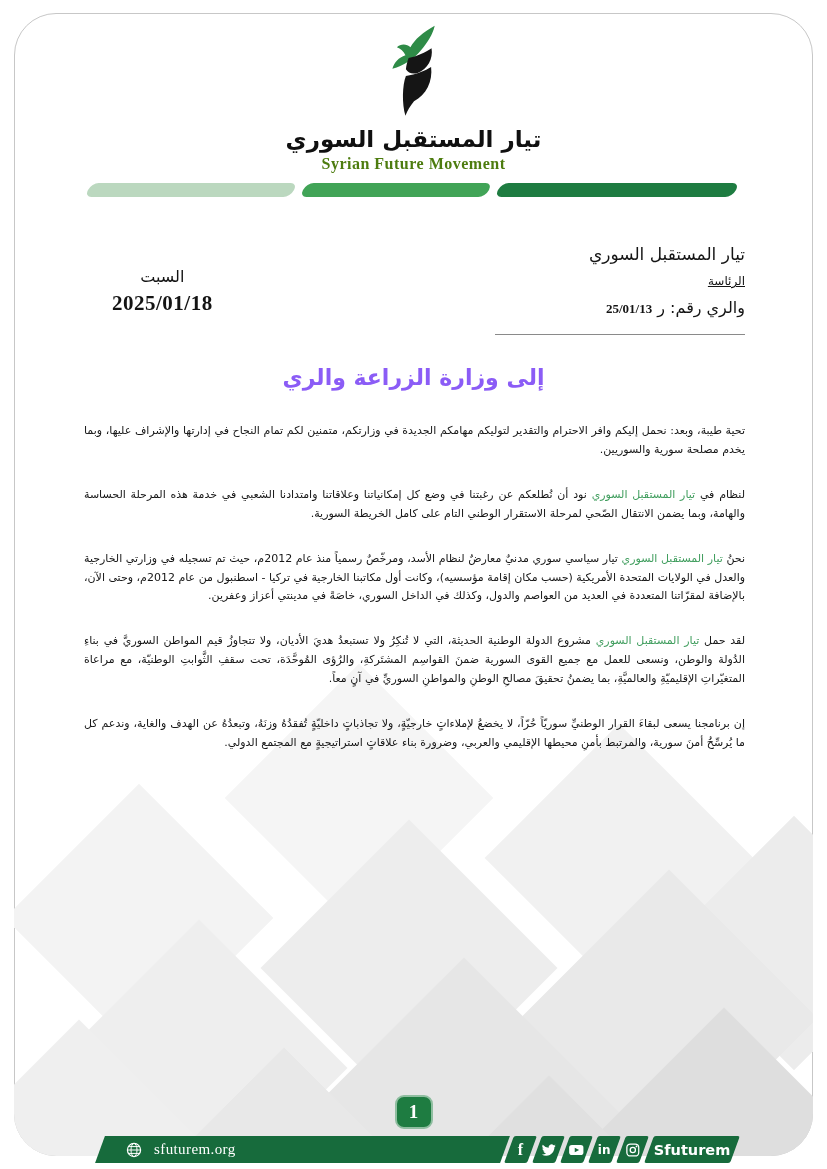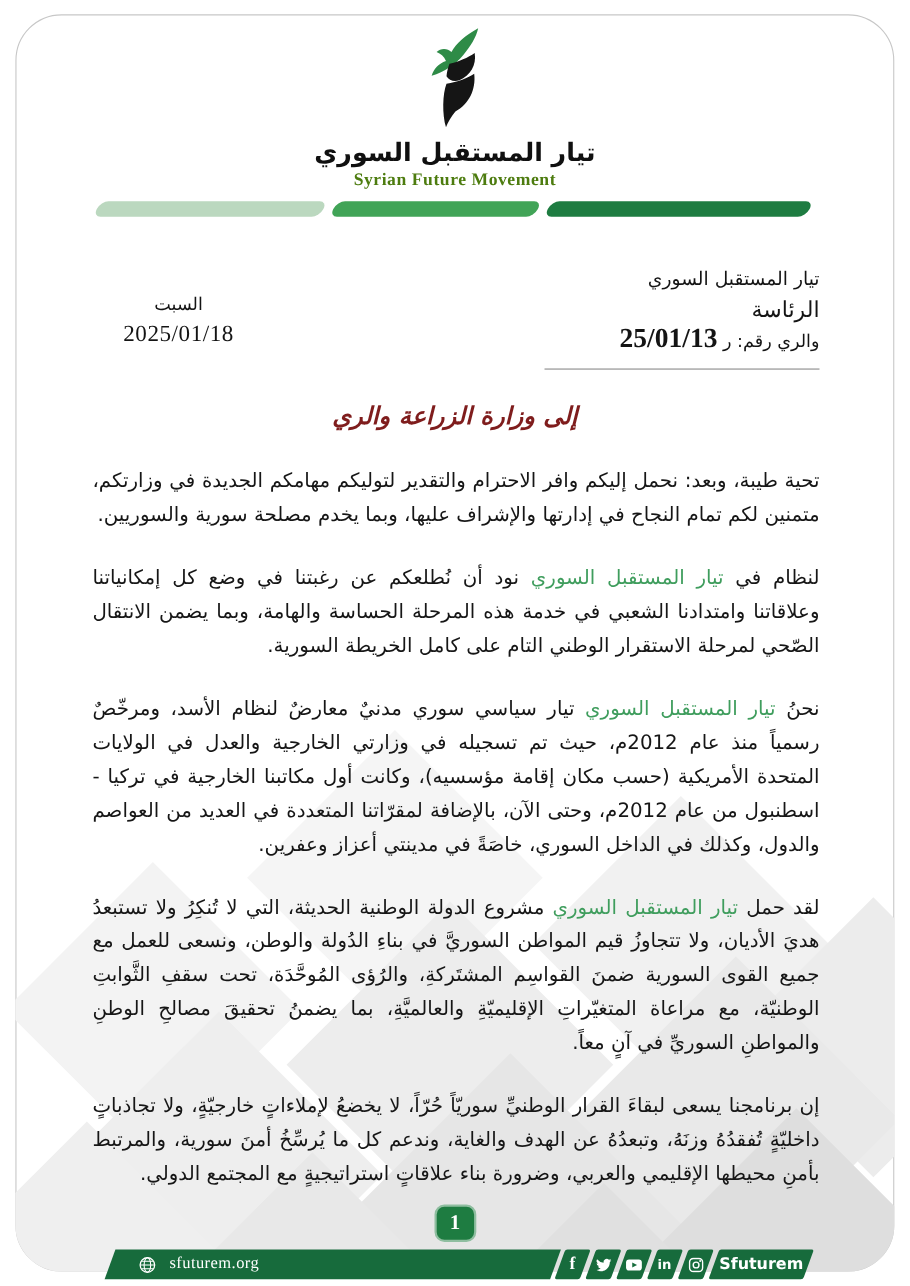--- a/index.html
+++ b/index.html
@@ -21,30 +21,30 @@
   .logo-ar{font-size:23px;font-weight:bold;color:#101010;line-height:30px;direction:rtl;}
   .logo-en{font-size:16px;font-weight:bold;color:#4d7c0f;line-height:20px;letter-spacing:.5px;font-family:Liberation Serif, serif;}
   .bars{display:flex;gap:9px;margin:9px 88px 0;height:14px;}
   .bar{border-radius:8px;transform:skewX(-28deg);height:14px;}
   .bar1{width:206px;}.bar2{width:186px;}.bar3{width:238px;}
   
   .meta{display:flex;justify-content:space-between;align-items:center;
     margin:44px 82px 0 112px;}
   .meta-left{text-align:center;padding-top:5px;}
   .day{font-size:16px;line-height:24px;}
-  .date{font-family:"Liberation Serif", serif;font-size:21px;line-height:28px;letter-spacing:.5px;}
+  .date{font-family:"Liberation Serif", serif;font-size:21px;line-height:28px;letter-spacing:.5px;font-weight:bold;}
   .meta-right{direction:rtl;text-align:right;min-width:250px;border-bottom:1.5px solid #8a8a8a;padding-bottom:12px;}
   .org-line{font-size:17px;letter-spacing:2px;line-height:26px;}
-  .dept{font-size:20px;line-height:24px;margin-top:2px;}
+  .dept{font-size:12px;line-height:24px;margin-top:2px;text-decoration:underline;}
   .ref{font-size:16px;line-height:26px;margin-top:2px;}
-  .ref-num{font-family:"Liberation Serif", serif;font-size:25px;font-weight:bold;}
+  .ref-num{font-family:"Liberation Serif", serif;font-size:13px;font-weight:bold;}
   
   .title{margin:30px 0 0;text-align:center;font-size:22px;font-weight:bold;}
   .addressee{direction:rtl;text-align:right;margin:42px 82px 0 84px;font-size:16.5px;font-weight:600;}
-  .body-text{direction:rtl;margin:32px 82px 0 84px;font-size:18px;line-height:1.72;
+  .body-text{direction:rtl;margin:32px 82px 0 84px;font-size:11px;line-height:1.72;
     text-align:justify;color:#161616;}
   .body-text p{margin:0 0 26px;}
   
   .page-num{position:absolute;left:50%;top:1095px;transform:translateX(-50%);
     width:34px;height:30px;background:#1E7C41;border:2px solid #8FBEA0;border-radius:9px;
     color:#fff;font-family:"Liberation Serif", serif;font-size:19px;font-weight:bold;
     display:flex;align-items:center;justify-content:center;z-index:2;}
   
   .footer{position:absolute;left:0;right:0;top:1136px;height:27px;z-index:2;}
   .fbar{position:absolute;left:100px;width:405px;height:27px;background:#176B3C;transform:skewX(-20deg);}
@@ -106,21 +106,21 @@
     <div class="meta-right" dir="rtl" lang="ar">
       <div class="org-line">تيار المستقبل السوري</div>
       <div class="dept">الرئاسة</div>
       <div class="ref">
         <span>والري رقم: ر</span>
         <span class="ref-num">25/01/13</span>
       </div>
     </div>
   </div>
 
-  <h1 class="title" dir="rtl" lang="ar" style="color:#7f1d1d;font-style:italic;">إلى وزارة الزراعة والري</h1>
+  <h1 class="title" dir="rtl" lang="ar" style="color:#8b5cf6;">إلى وزارة الزراعة والري</h1>
 
 
   <div class="body-text" lang="ar">
       <p><span>تحية طيبة، وبعد: نحمل إليكم وافر الاحترام والتقدير لتوليكم مهامكم الجديدة في وزارتكم، متمنين لكم تمام النجاح في إدارتها والإشراف عليها، وبما يخدم مصلحة سورية والسوريين.</span></p>
       <p><span>لنظام في </span><span style="color: rgb(63, 157, 93);">تيار المستقبل السوري</span><span> نود أن نُطلعكم عن رغبتنا في وضع كل إمكانياتنا وعلاقاتنا وامتدادنا الشعبي في خدمة هذه المرحلة الحساسة والهامة، وبما يضمن الانتقال الصّحي لمرحلة الاستقرار الوطني التام على كامل الخريطة السورية.</span></p>
       <p><span>نحنُ </span><span style="color: rgb(63, 157, 93);">تيار المستقبل السوري</span><span> تيار سياسي سوري مدنيٌ معارضٌ لنظام الأسد، ومرخّصٌ رسمياً منذ عام 2012م، حيث تم تسجيله في وزارتي الخارجية والعدل في الولايات المتحدة الأمريكية (حسب مكان إقامة مؤسسيه)، وكانت أول مكاتبنا الخارجية في تركيا - اسطنبول من عام 2012م، وحتى الآن، بالإضافة لمقرّاتنا المتعددة في العديد من العواصم والدول، وكذلك في الداخل السوري، خاصَةً في مدينتي أعزاز وعفرين.</span></p>
       <p><span>لقد حمل </span><span style="color: rgb(63, 157, 93);">تيار المستقبل السوري</span><span> مشروع الدولة الوطنية الحديثة، التي لا تُنكِرُ ولا تستبعدُ هديَ الأديان، ولا تتجاوزُ قيم المواطن السوريَّ في بناءِ الدُولة والوطن، ونسعى للعمل مع جميع القوى السورية ضمنَ القواسِم المشتَركةِ، والرُؤى المُوحَّدَة، تحت سقفِ الثَّوابتِ الوطنيّة، مع مراعاة المتغيّراتِ الإقليميّةِ والعالميَّةِ، بما يضمنُ تحقيقَ مصالحِ الوطنِ والمواطنِ السوريِّ في آنٍ معاً.</span></p>
       <p><span>إن برنامجنا يسعى لبقاءَ القرار الوطنيِّ سوريّاً حُرّاً، لا يخضعُ لإملاءاتٍ خارجيّةٍ، ولا تجاذباتٍ داخليّةٍ تُفقدُهُ وزنَهُ، وتبعدُهُ عن الهدف والغاية، وندعم كل ما يُرسِّخُ أمنَ سورية، والمرتبط بأمنِ محيطها الإقليمي والعربي، وضرورة بناء علاقاتٍ استراتيجيةٍ مع المجتمع الدولي.</span></p>
     </div>
 </div>

